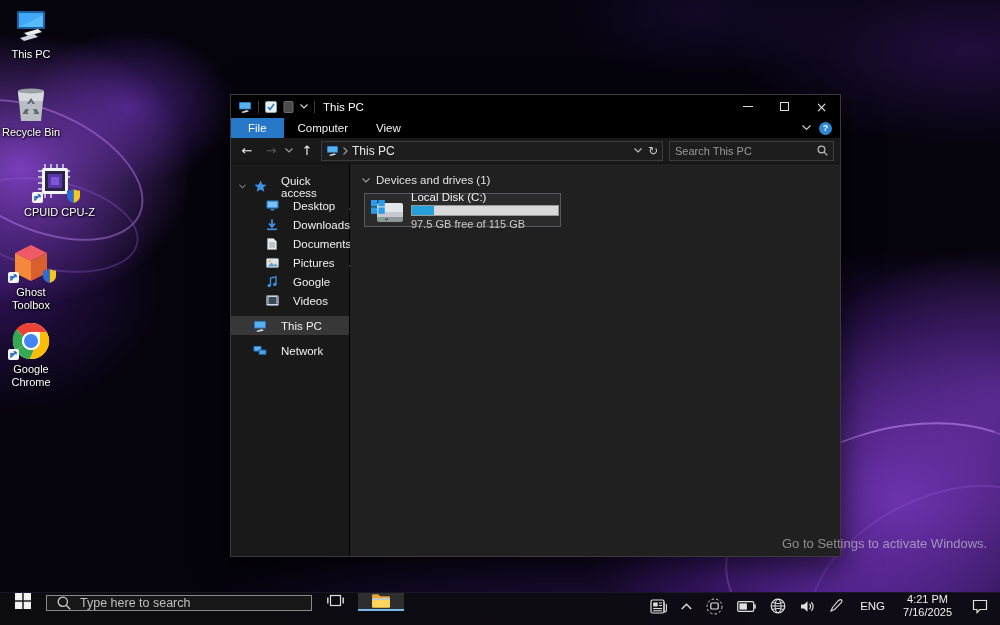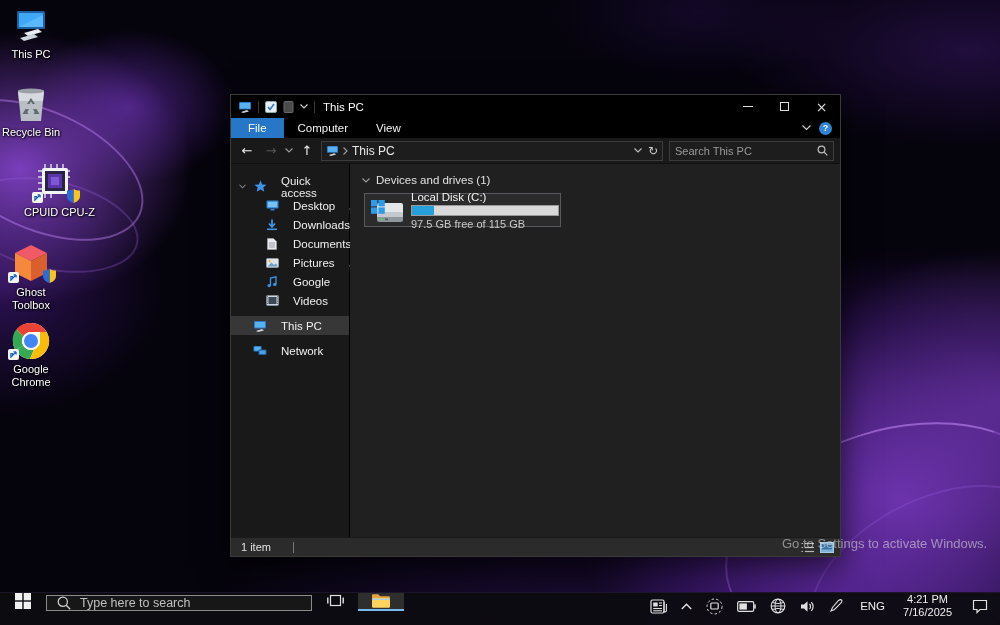--- a/index.html
+++ b/index.html
@@ -524,44 +524,20 @@
           <div class="drive-name">Local Disk (C:)</div>
           <div class="usage">
             <div class="fill" style="width: 15%;"></div>
           </div>
           <div class="drive-free">97.5 GB free of 115 GB</div>
         </div>
       </div>
     </div>
   </div>
 
-  <div class="statusbar">
-    <span class="status-count">1 item</span>
-    <span class="status-sep"></span>
-    <div class="view-btns">
-      <span>
-        <svg width="13" height="11" viewBox="0 0 13 11">
-            <g stroke="#b9b9b9" stroke-width="1.2">
-              <line x1="4" y1="1.5" x2="13" y2="1.5"></line>
-              <line x1="4" y1="5.5" x2="13" y2="5.5"></line>
-              <line x1="4" y1="9.5" x2="13" y2="9.5"></line>
-              <line x1="0.5" y1="1.5" x2="2" y2="1.5"></line>
-              <line x1="0.5" y1="5.5" x2="2" y2="5.5"></line>
-              <line x1="0.5" y1="9.5" x2="2" y2="9.5"></line>
-            </g>
-          </svg>
-      </span>
-      <span>
-        <svg width="14" height="11" viewBox="0 0 14 11">
-            <rect x="0.5" y="0.5" width="13" height="10" fill="#7fb2d9" stroke="#a9cbe4"></rect>
-            <rect x="2" y="2" width="10" height="5.5" fill="#3b75a8"></rect>
-          </svg>
-      </span>
-    </div>
-  </div>
 </div>
 
 <div class="watermark">
   <div class="wm2">Go to Settings to activate Windows.</div>
 </div>
 
 <div class="taskbar">
   <div class="tbtn">
     <svg width="16" height="16" viewBox="0 0 16 16">
       <rect x="0" y="0" width="7.3" height="7.3" fill="#f2f2f2"></rect>

